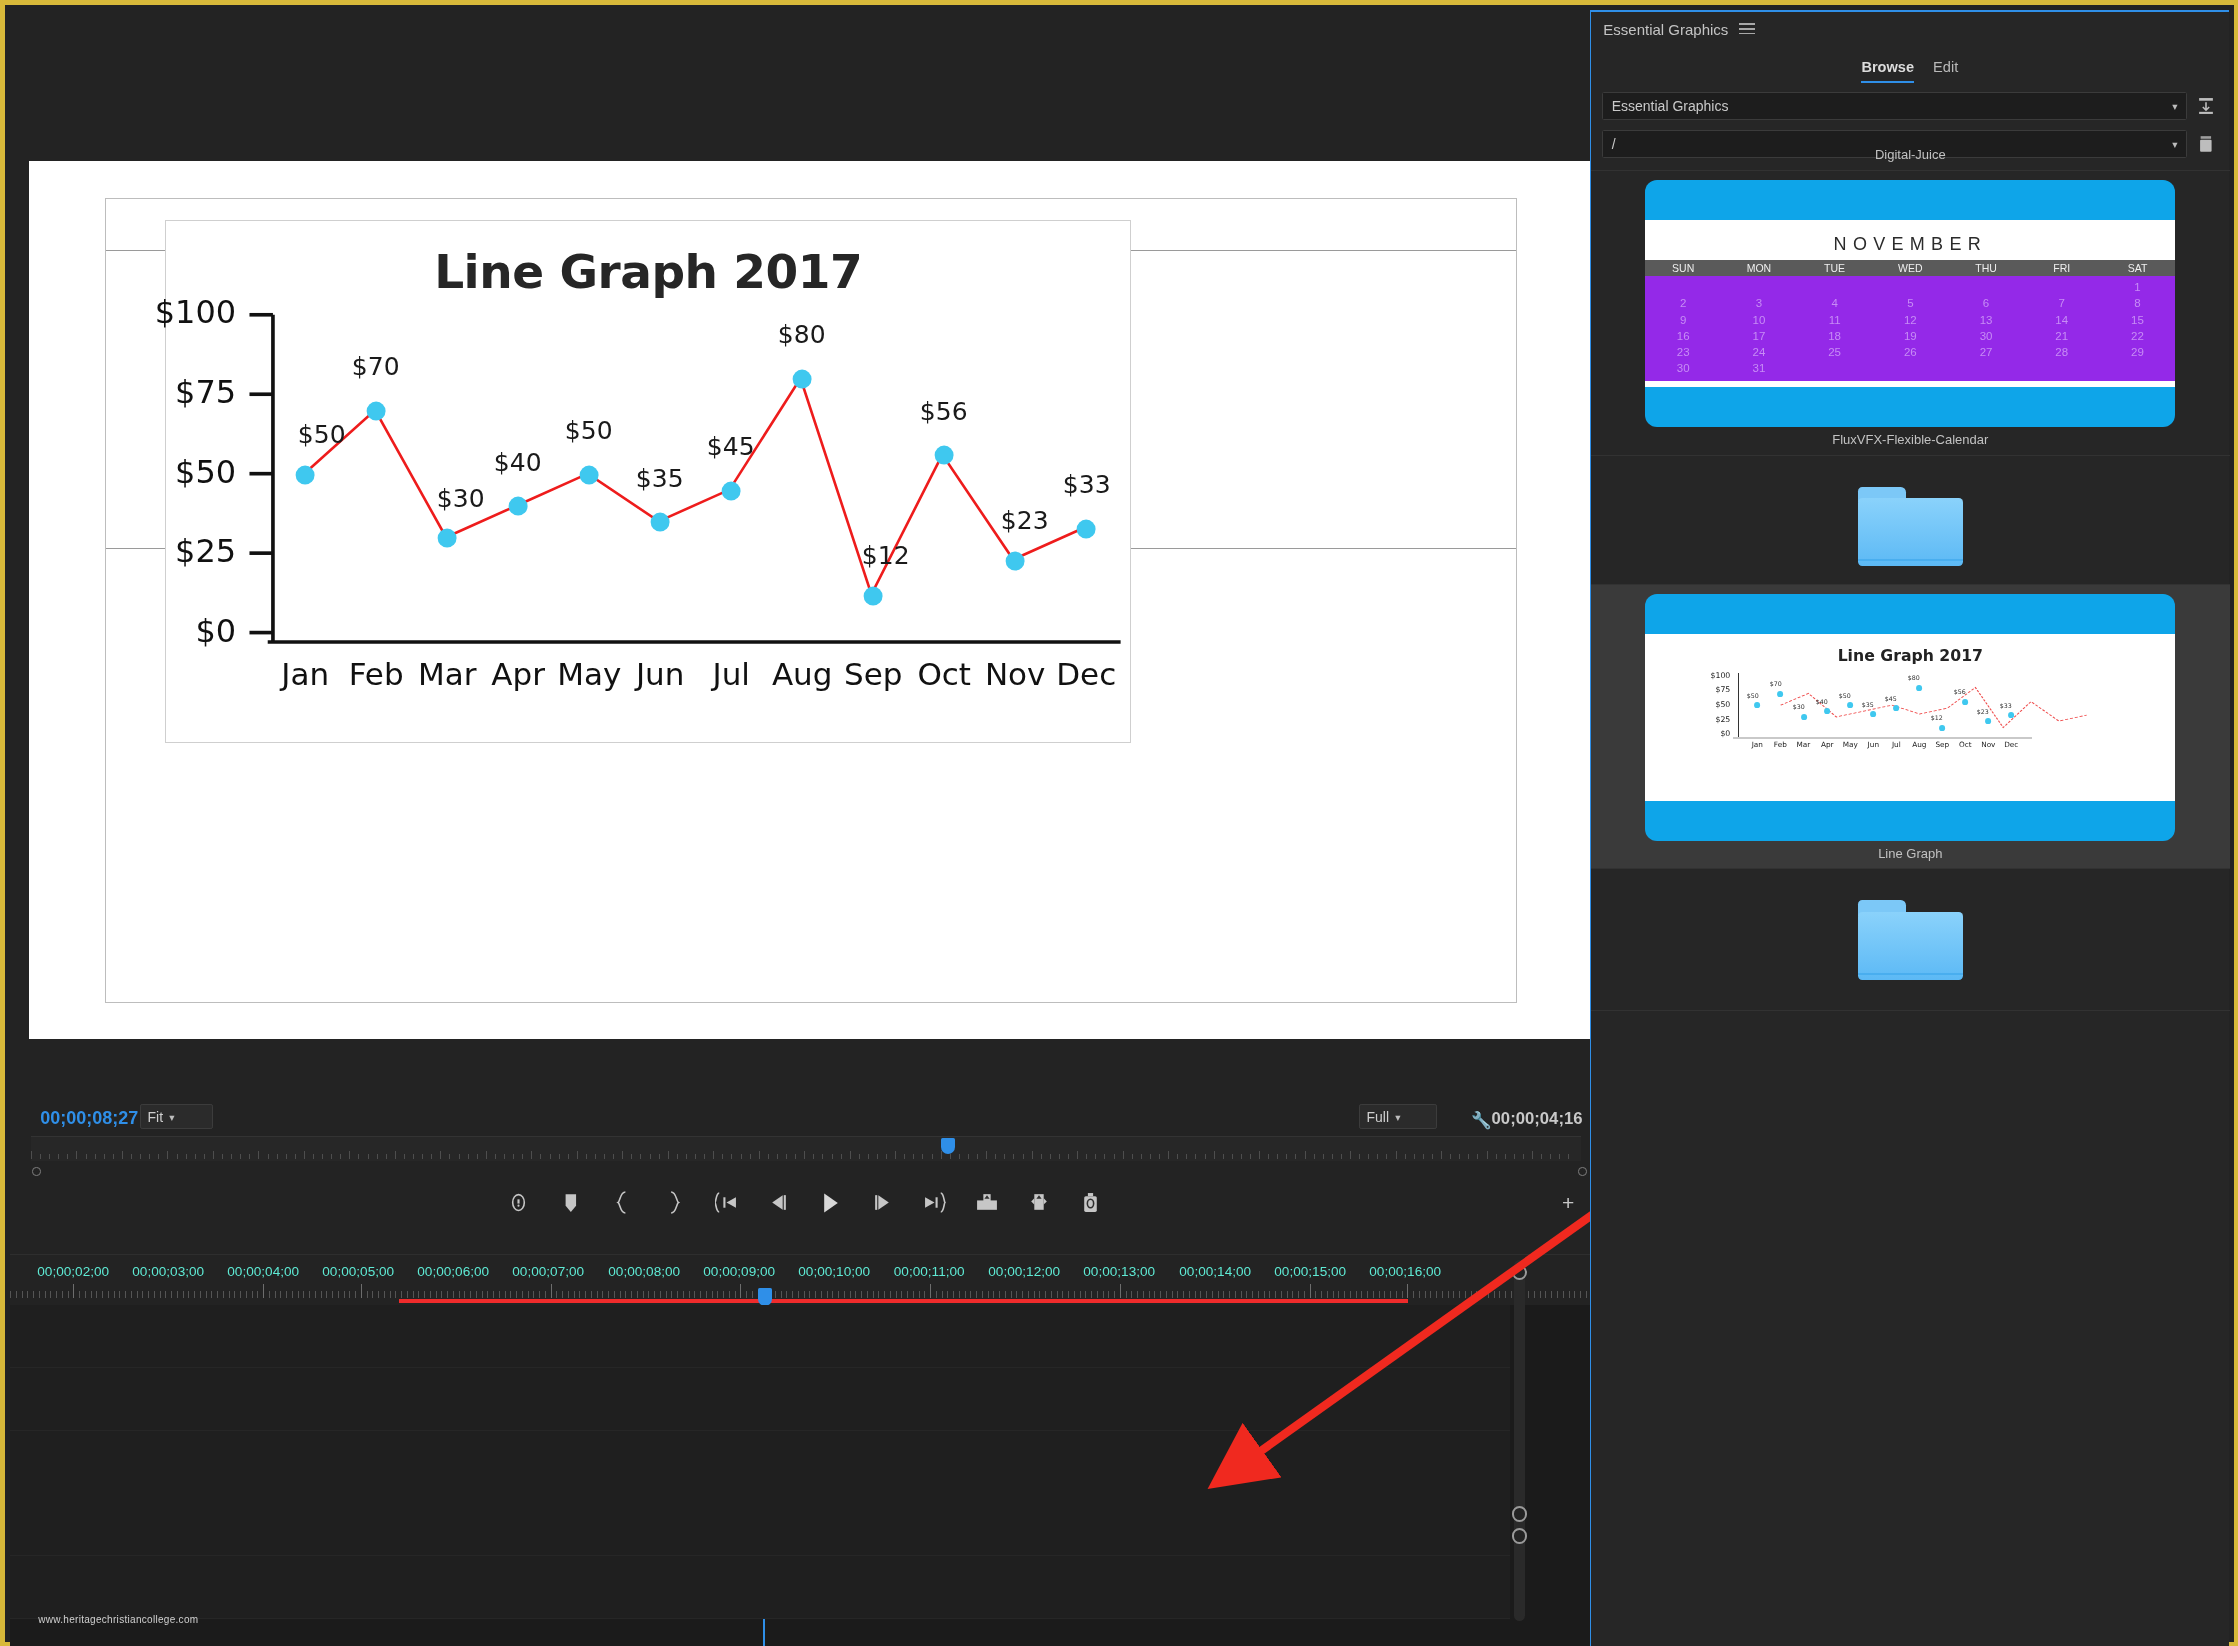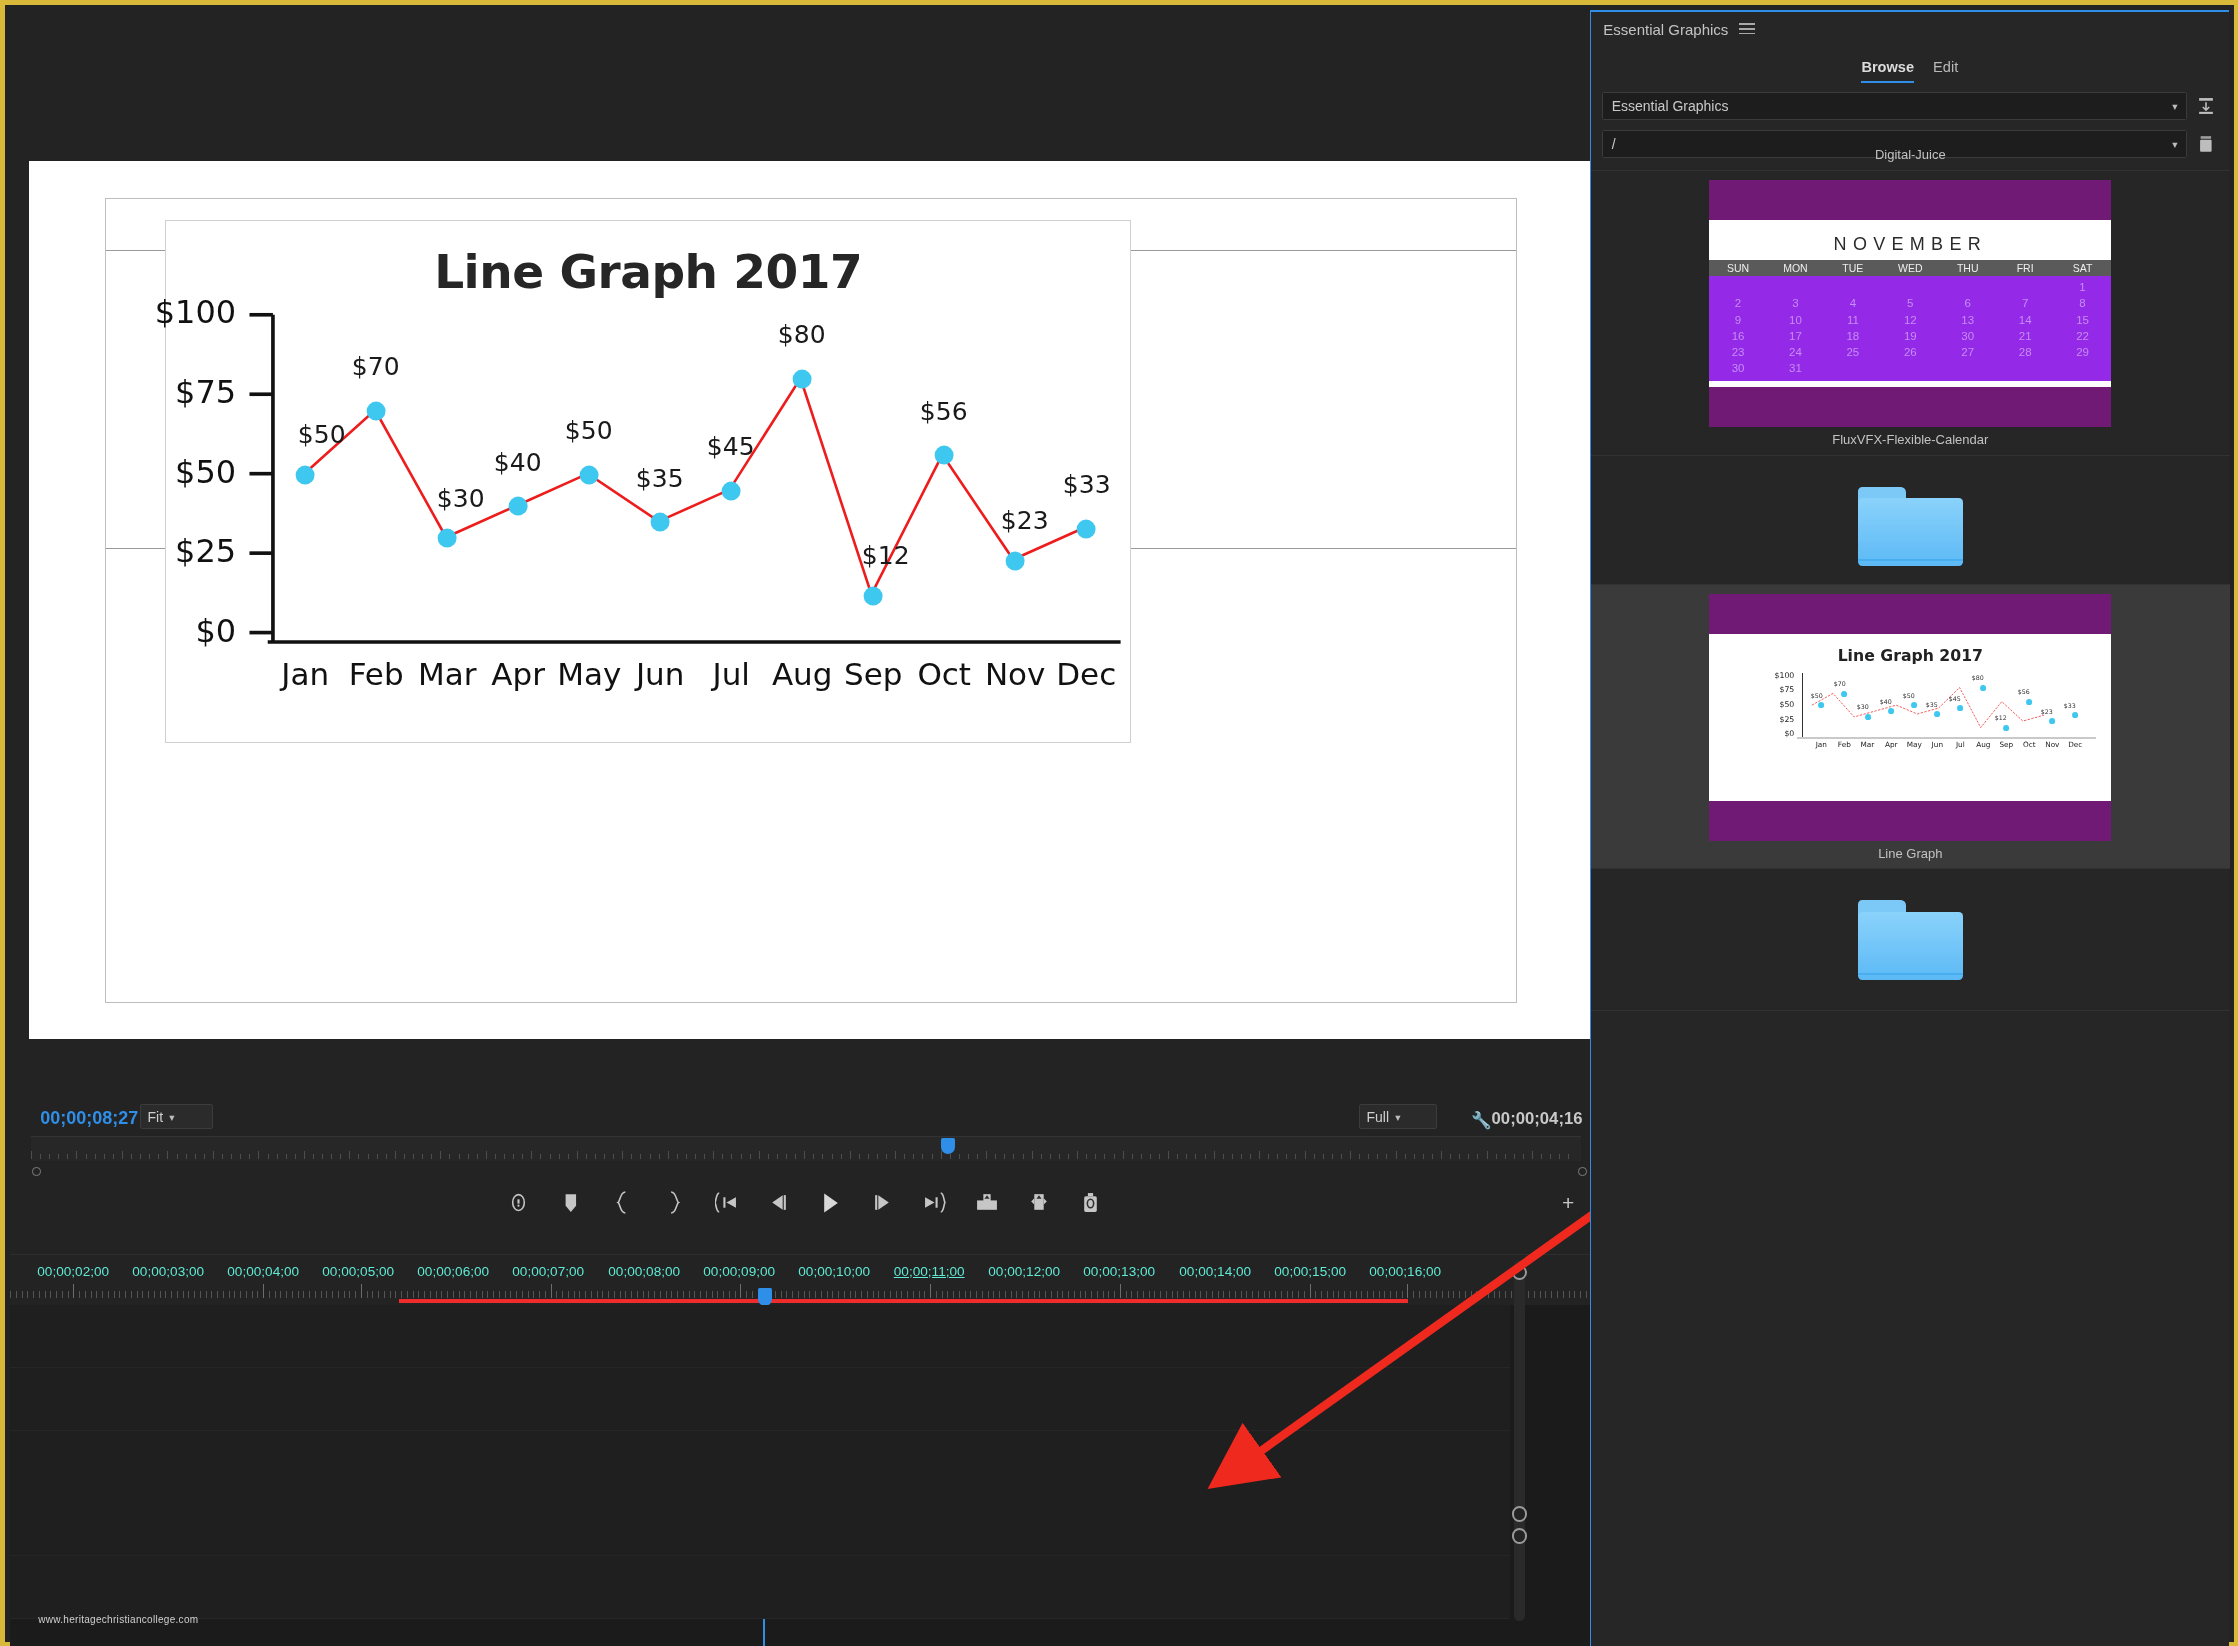--- a/index.html
+++ b/index.html
@@ -285,23 +285,23 @@
   }
   .eg-item.selected { background: #3a3a3a; }
   .eg-item-label {
     text-align: center; color: #c2c2c2; font-size: 13px;
     padding: 5.2px 0 7.3px;
   }
   .thumb-wrap {
     display: flex; justify-content: center; padding-top: 9.4px;
   }
   .thumb {
-    width: 402px; height: 247px;
-    background: #701a75;
-    position: relative; overflow: hidden;
+    width: 530px; height: 247px;
+    background: #0ea5e9;
+    position: relative; overflow: hidden; border-radius: 12px;
   }
   .thumb-inner {
     position: absolute; left: 0; right: 0;
     top: 40px; height: 167px;
     background: #fff;
   }
   
   .cal-month {
     text-align: center; color: #2b2b2b;
     font-size: 18px; letter-spacing: 6.3px;
@@ -739,21 +739,21 @@
         <div id="ruler-labels">
             <div class="rlabel" style="left: 63px;">00;00;02;00</div>
             <div class="rlabel" style="left: 158px;">00;00;03;00</div>
             <div class="rlabel" style="left: 253px;">00;00;04;00</div>
             <div class="rlabel" style="left: 348px;">00;00;05;00</div>
             <div class="rlabel" style="left: 443px;">00;00;06;00</div>
             <div class="rlabel" style="left: 538px;">00;00;07;00</div>
             <div class="rlabel" style="left: 634px;">00;00;08;00</div>
             <div class="rlabel" style="left: 729px;">00;00;09;00</div>
             <div class="rlabel" style="left: 824px;">00;00;10;00</div>
-            <div class="rlabel" style="left: 919px; text-decoration: underline;">00;00;11;00</div>
+            <div class="rlabel" style="left: 919px;">00;00;11;00</div>
             <div class="rlabel" style="left: 1014px;">00;00;12;00</div>
             <div class="rlabel" style="left: 1109px;">00;00;13;00</div>
             <div class="rlabel" style="left: 1205px;">00;00;14;00</div>
             <div class="rlabel" style="left: 1300px;">00;00;15;00</div>
             <div class="rlabel" style="left: 1395px;">00;00;16;00</div>
           </div>
         <div id="ruler-ticks">
             <div class="rtick minor" style="left: 0px;"></div>
             <div class="rtick minor" style="left: 5.8px;"></div>
             <div class="rtick minor" style="left: 11.5px;"></div>

